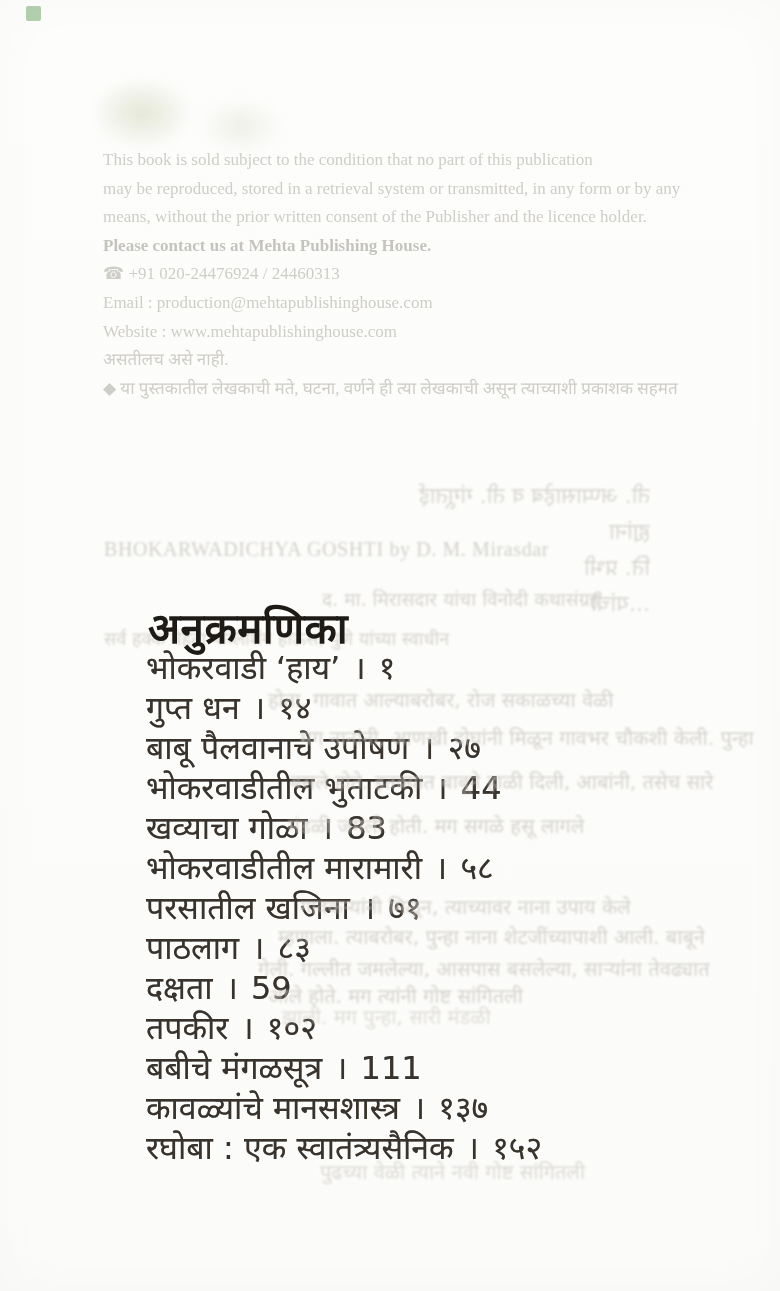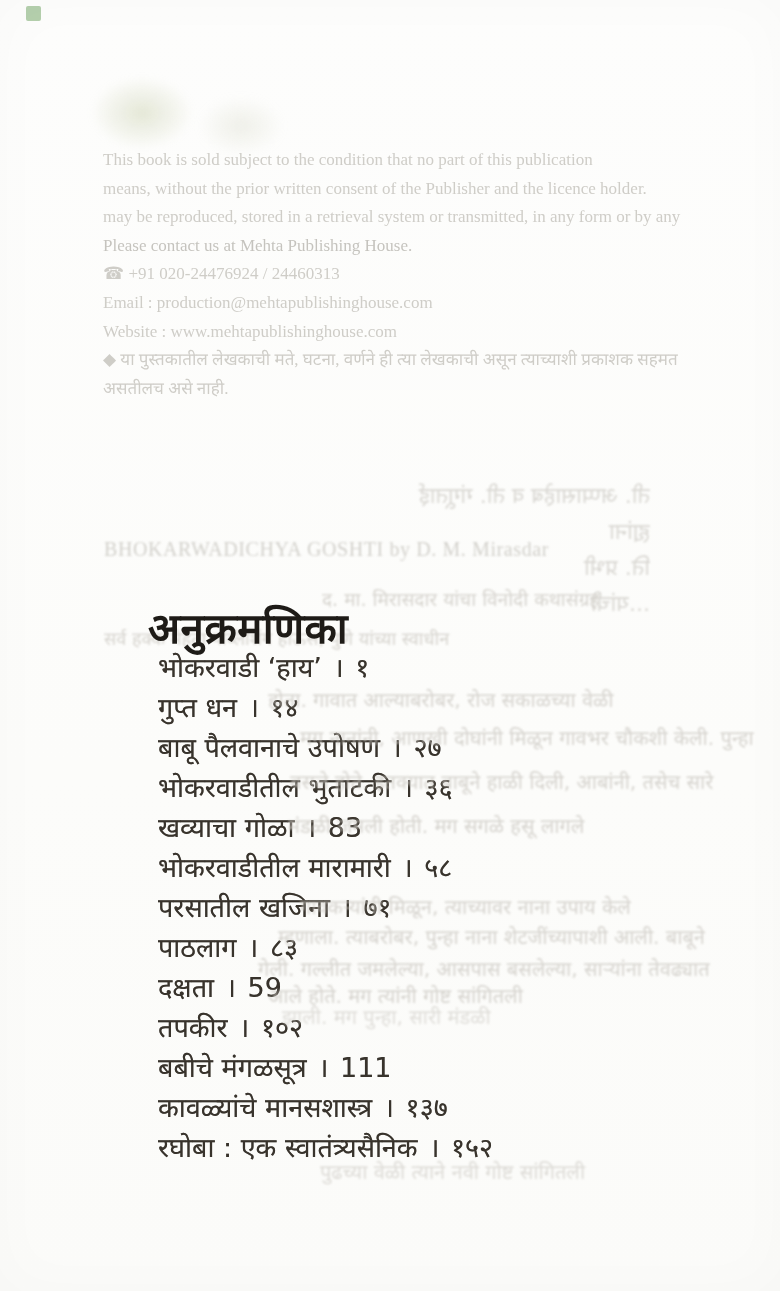--- a/index.html
+++ b/index.html
@@ -22,21 +22,21 @@
     background:radial-gradient(ellipse at center,rgba(208,210,190,.3),rgba(208,210,190,0) 70%);
     filter:blur(4px);}
   
   .copyright{
     position:absolute;left:103px;top:146px;width:618px;
     font-family:"Liberation Serif",serif;
     font-size:17px;line-height:28.6px;
     color:#c7c5bf;filter:blur(.75px);opacity:.85;
   }
   .copyright .line{white-space:nowrap;overflow:hidden;}
-  .copyright .strong{font-weight:400;color:#bcbab4;}
+  .copyright .strong{font-weight:700;color:#bcbab4;}
   
   .dedication{
     position:absolute;left:388px;top:478px;width:262px;
     transform:scaleX(-1);
     font-size:22px;line-height:36px;text-align:left;
     color:#d5d3ce;filter:blur(.8px);opacity:.9;
   }
   .dedication .dline{white-space:nowrap;}
   
   .faint-caps{
@@ -54,23 +54,22 @@
   }
   
   .toc-heading{
     position:absolute;left:148px;top:570px;
     font-size:42px;font-weight:700;letter-spacing:.5px;
     color:#1e1b17;white-space:nowrap;
   }
   
   .toc{
     position:absolute;left:146px;top:648px;
-    font-size:27px;line-height:40px;color:#38332c;
+    font-size:32px;line-height:40px;color:#38332c;
     text-shadow:0 0 .3px rgba(56,51,44,.55);
-    margin-left:12px;
   }
   .toc-row{height:40px;white-space:nowrap;}
   .toc-row .sep{padding:0 3px;}
   
   .frag{
     position:absolute;
     font-size:20px;color:#ccc9c3;filter:blur(1px);opacity:.8;
     white-space:nowrap;
   }
 </style>
@@ -78,48 +77,48 @@
 <body>
 
 <div class="page">
 
   <div class="green-mark"></div>
   <div class="smudge-a"></div>
   <div class="smudge-b"></div>
 
   <div class="copyright">
     <div class="line">This book is sold subject to the condition that no part of this publication</div>
+    <div class="line">may be reproduced, stored in a retrieval system or transmitted, in any form or by any</div>
     <div class="line">means, without the prior written consent of the Publisher and the licence holder.</div>
-    <div class="line">may be reproduced, stored in a retrieval system or transmitted, in any form or by any</div>
     <div class="line strong">Please contact us at Mehta Publishing House.</div>
     <div class="line">☎ +91 020-24476924 / 24460313</div>
     <div class="line">Email : production@mehtapublishinghouse.com</div>
     <div class="line">Website : www.mehtapublishinghouse.com</div>
+    <div class="line">असतीलच असे नाही.</div>
     <div class="line">◆ या पुस्तकातील लेखकाची मते, घटना, वर्णने ही त्या लेखकाची असून त्याच्याशी प्रकाशक सहमत</div>
-    <div class="line">असतीलच असे नाही.</div>
   </div>
 
   <div class="dedication">
     <div class="dline">ती. अप्पासाहेब व ती. गंगूताई</div>
     <div class="dline">ह्यांना</div>
     <div class="dline">ति. प्रभी</div>
     <div class="dline">...यांची</div>
   </div>
 
   <div class="faint-caps">BHOKARWADICHYA GOSHTI by D. M. Mirasdar</div>
   <div class="faint-subtitle">द. मा. मिरासदार यांचा विनोदी कथासंग्रह</div>
   <div class="faint-publisher">सर्व हक्क मेहता पब्लिशिंग हाऊस, पुणे यांच्या स्वाधीन</div>
 
   <h1 class="toc-heading">अनुक्रमणिका</h1>
 
   <div class="toc">
       <div class="toc-row"><span>भोकरवाडी ‘हाय’</span><span class="sep"> । </span><span>१</span></div>
       <div class="toc-row"><span>गुप्त धन</span><span class="sep"> । </span><span>१४</span></div>
       <div class="toc-row"><span>बाबू पैलवानाचे उपोषण</span><span class="sep"> । </span><span>२७</span></div>
-      <div class="toc-row"><span>भोकरवाडीतील भुताटकी</span><span class="sep"> । </span><span>३६</span></div>
+      <div class="toc-row"><span>भोकरवाडीतील भुताटकी</span><span class="sep"> । </span><span>44</span></div>
       <div class="toc-row"><span>खव्याचा गोळा</span><span class="sep"> । </span><span>83</span></div>
       <div class="toc-row"><span>भोकरवाडीतील मारामारी</span><span class="sep"> । </span><span>५८</span></div>
       <div class="toc-row"><span>परसातील खजिना</span><span class="sep"> । </span><span>७१</span></div>
       <div class="toc-row"><span>पाठलाग</span><span class="sep"> । </span><span>८३</span></div>
       <div class="toc-row"><span>दक्षता</span><span class="sep"> । </span><span>59</span></div>
       <div class="toc-row"><span>तपकीर</span><span class="sep"> । </span><span>१०२</span></div>
       <div class="toc-row"><span>बबीचे मंगळसूत्र</span><span class="sep"> । </span><span>111</span></div>
       <div class="toc-row"><span>कावळ्यांचे मानसशास्त्र</span><span class="sep"> । </span><span>१३७</span></div>
       <div class="toc-row"><span>रघोबा : एक स्वातंत्र्यसैनिक</span><span class="sep"> । </span><span>१५२</span></div>
     </div>

